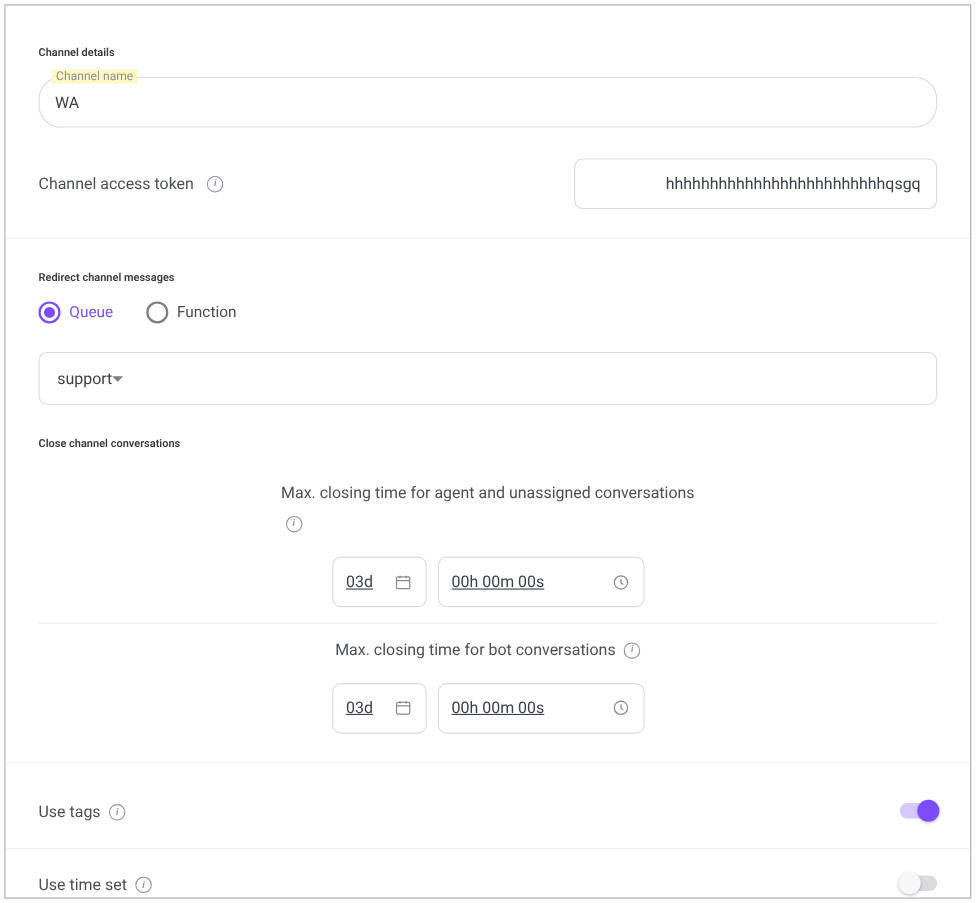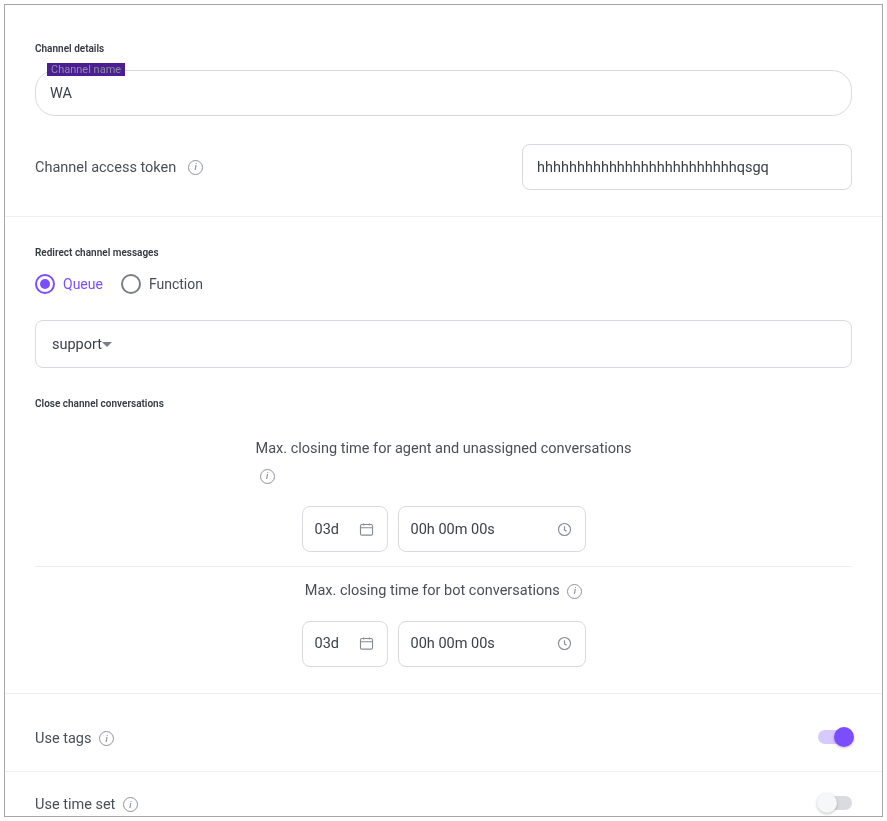--- a/index.html
+++ b/index.html
@@ -24,21 +24,21 @@
     margin-bottom: 16px;
   }
   .floating-field {
     position: relative;
     margin-bottom: 28px;
   }
   .floating-field .float-label {
     position: absolute;
     top: -7px;
     left: 12px;
-    background: #4c1d95;
+    background: #fef9c3;
     padding: 0 4px;
     font-size: 11px;
     color: #8a8f97;
   }
   .text-input {
     width: 100%;
     height: 46px;
     border: 1px solid #d7dbe0;
     border-radius: 20px;
     padding: 0 14px;
@@ -63,31 +63,32 @@
   .token-input {
     width: 330px;
     height: 46px;
     border: 1px solid #d7dbe0;
     border-radius: 8px;
     padding: 0 14px;
     font-size: 14.5px;
     color: #3b4148;
     outline: none;
     font-family: inherit;
+    text-align: right;
   }
   .divider {
     height: 1px;
     background: #edeef1;
     margin: 26px -30px;
   }
   .divider.short-top { margin-top: 26px; margin-bottom: 30px; }
   .divider.tight { margin-top: 18px; margin-bottom: 18px; }
   .radio-row {
     display: flex;
-    gap: 18px;
+    gap: 30px;
     margin-bottom: 26px;
   }
   .radio-opt {
     display: flex;
     align-items: center;
     gap: 8px;
     cursor: pointer;
     font-size: 14px;
   }
   .radio-opt .circle {
@@ -153,21 +154,21 @@
     border-radius: 50%;
     align-items: center;
     justify-content: center;
     font-size: 9px;
     color: #8f949b;
     vertical-align: middle;
     margin-left: 4px;
     flex-shrink: 0;
   }
   .info-icon::after { content: "i"; font-style: italic; font-weight: 600; }
-  .dt-group { display: flex; gap: 10px; }
+  .dt-group { display: flex; gap: 10px; text-decoration: underline; }
   .dt-input {
     height: 46px;
     border: 1px solid #d7dbe0;
     border-radius: 8px;
     display: flex;
     align-items: center;
     justify-content: space-between;
     padding: 0 12px;
     font-size: 14.5px;
     color: #3b4148;

